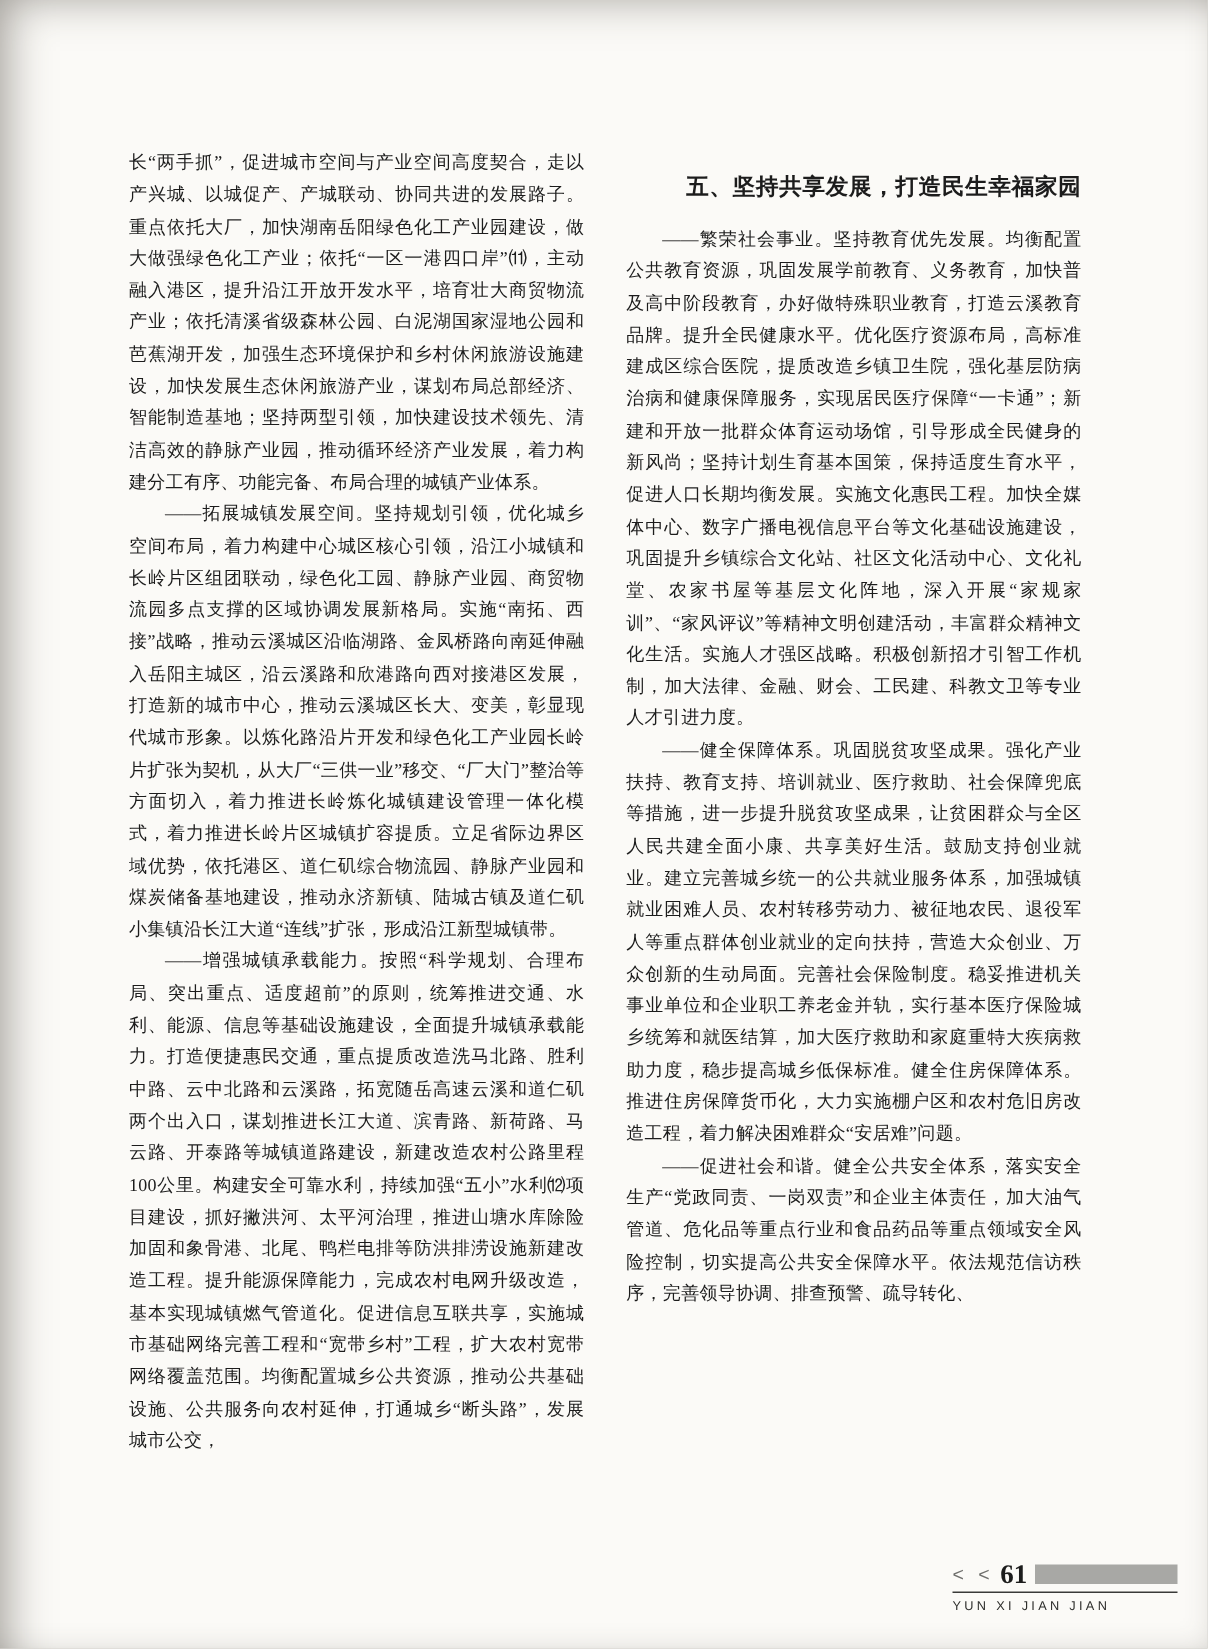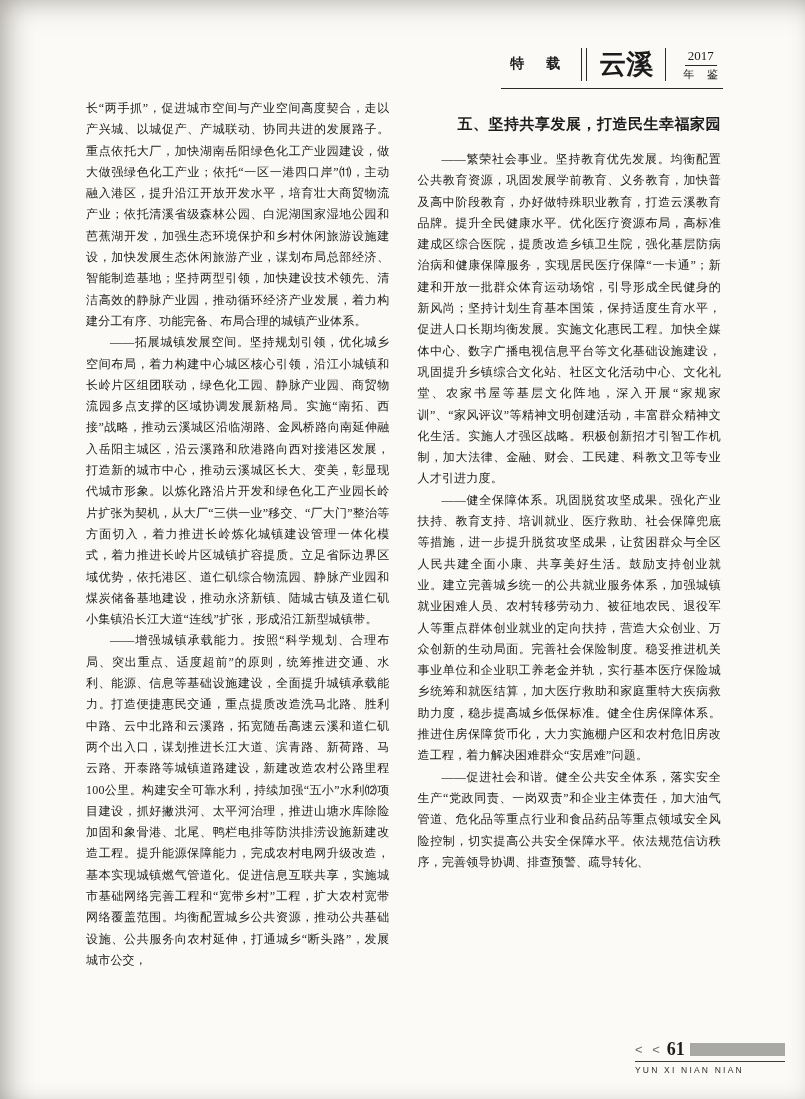--- a/index.html
+++ b/index.html
@@ -154,32 +154,20 @@
     letter-spacing: 2.2px;
     color: #2e2e2c;
     white-space: nowrap;
   }
 </style>
 </head>
 <body>
 
 <div class="page">
 
-  <header class="hdr">
-    <div class="hdr-group">
-      <span class="hdr-section">特 载</span>
-      <span class="hdr-dbl"></span>
-      <span class="hdr-brand">云溪</span>
-      <span class="hdr-sep"></span>
-      <span class="hdr-year-block">
-        <span class="hdr-year">2017</span>
-        <span class="hdr-edition">年 鉴</span>
-      </span>
-    </div>
-  </header>
 
   <main class="columns">
 
     <section class="col">
       <p class="para cont">长“两手抓”，促进城市空间与产业空间高度契合，走以产兴城、以城促产、产城联动、协同共进的发展路子。重点依托大厂，加快湖南岳阳绿色化工产业园建设，做大做强绿色化工产业；依托“一区一港四口岸”⑾，主动融入港区，提升沿江开放开发水平，培育壮大商贸物流产业；依托清溪省级森林公园、白泥湖国家湿地公园和芭蕉湖开发，加强生态环境保护和乡村休闲旅游设施建设，加快发展生态休闲旅游产业，谋划布局总部经济、智能制造基地；坚持两型引领，加快建设技术领先、清洁高效的静脉产业园，推动循环经济产业发展，着力构建分工有序、功能完备、布局合理的城镇产业体系。</p>
       <p class="para">——拓展城镇发展空间。坚持规划引领，优化城乡空间布局，着力构建中心城区核心引领，沿江小城镇和长岭片区组团联动，绿色化工园、静脉产业园、商贸物流园多点支撑的区域协调发展新格局。实施“南拓、西接”战略，推动云溪城区沿临湖路、金凤桥路向南延伸融入岳阳主城区，沿云溪路和欣港路向西对接港区发展，打造新的城市中心，推动云溪城区长大、变美，彰显现代城市形象。以炼化路沿片开发和绿色化工产业园长岭片扩张为契机，从大厂“三供一业”移交、“厂大门”整治等方面切入，着力推进长岭炼化城镇建设管理一体化模式，着力推进长岭片区城镇扩容提质。立足省际边界区域优势，依托港区、道仁矶综合物流园、静脉产业园和煤炭储备基地建设，推动永济新镇、陆城古镇及道仁矶小集镇沿长江大道“连线”扩张，形成沿江新型城镇带。</p>
       <p class="para">——增强城镇承载能力。按照“科学规划、合理布局、突出重点、适度超前”的原则，统筹推进交通、水利、能源、信息等基础设施建设，全面提升城镇承载能力。打造便捷惠民交通，重点提质改造洗马北路、胜利中路、云中北路和云溪路，拓宽随岳高速云溪和道仁矶两个出入口，谋划推进长江大道、滨青路、新荷路、马云路、开泰路等城镇道路建设，新建改造农村公路里程100公里。构建安全可靠水利，持续加强“五小”水利⑿项目建设，抓好撇洪河、太平河治理，推进山塘水库除险加固和象骨港、北尾、鸭栏电排等防洪排涝设施新建改造工程。提升能源保障能力，完成农村电网升级改造，基本实现城镇燃气管道化。促进信息互联共享，实施城市基础网络完善工程和“宽带乡村”工程，扩大农村宽带网络覆盖范围。均衡配置城乡公共资源，推动公共基础设施、公共服务向农村延伸，打通城乡“断头路”，发展城市公交，</p>
     </section>
 
     <section class="col">
@@ -190,16 +178,16 @@
     </section>
 
   </main>
 
   <footer class="footer">
     <div class="pn-row">
       <span class="pn-marks">&lt; &lt;</span>
       <span class="pn-num">61</span>
       <span class="pn-bar"></span>
     </div>
-    <div class="pn-roman">YUN XI NIAN NIAN</div>
+    <div class="pn-roman">YUN XI JIAN JIAN</div>
   </footer>
 
 </div>
 
 </body></html>

